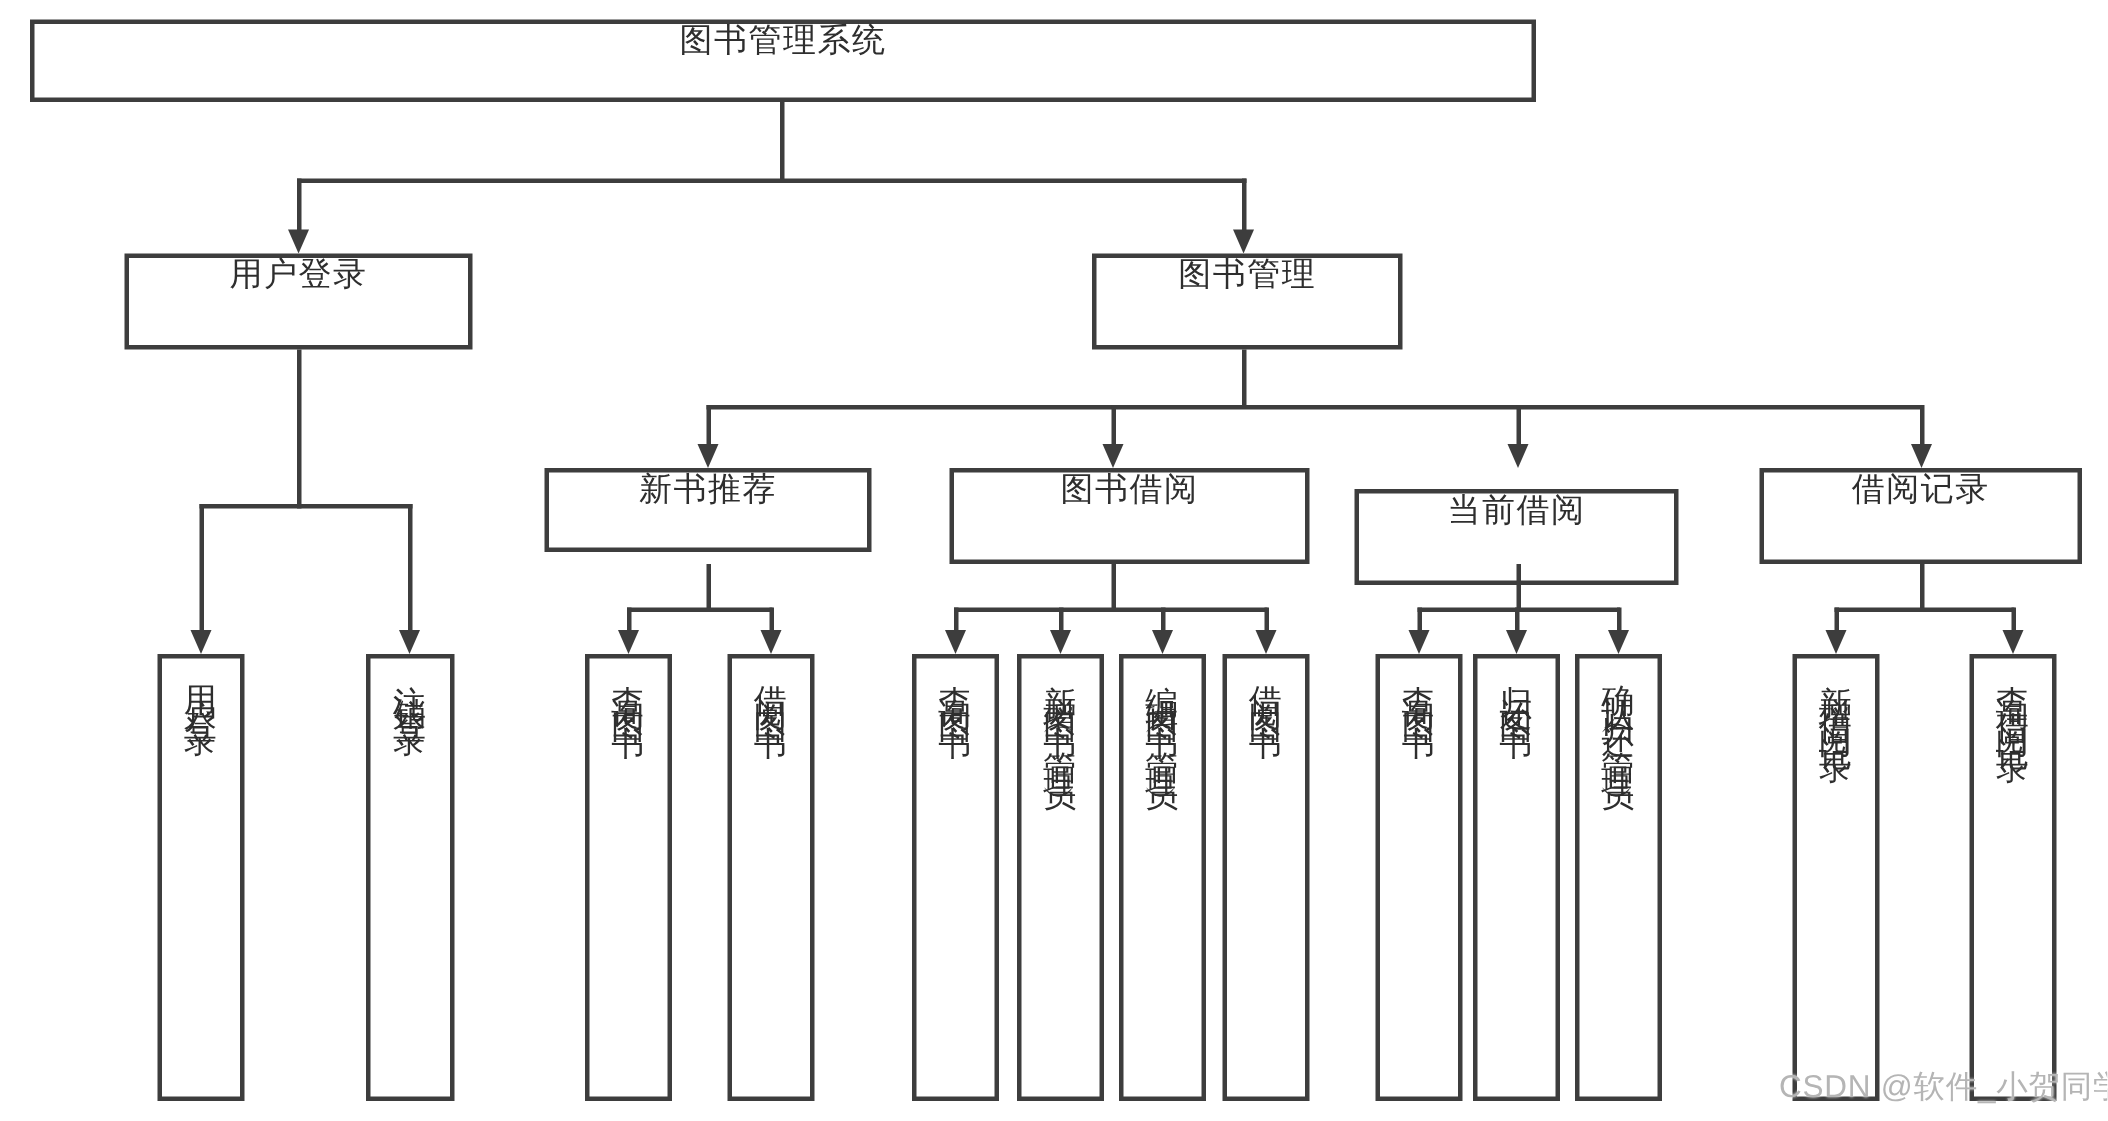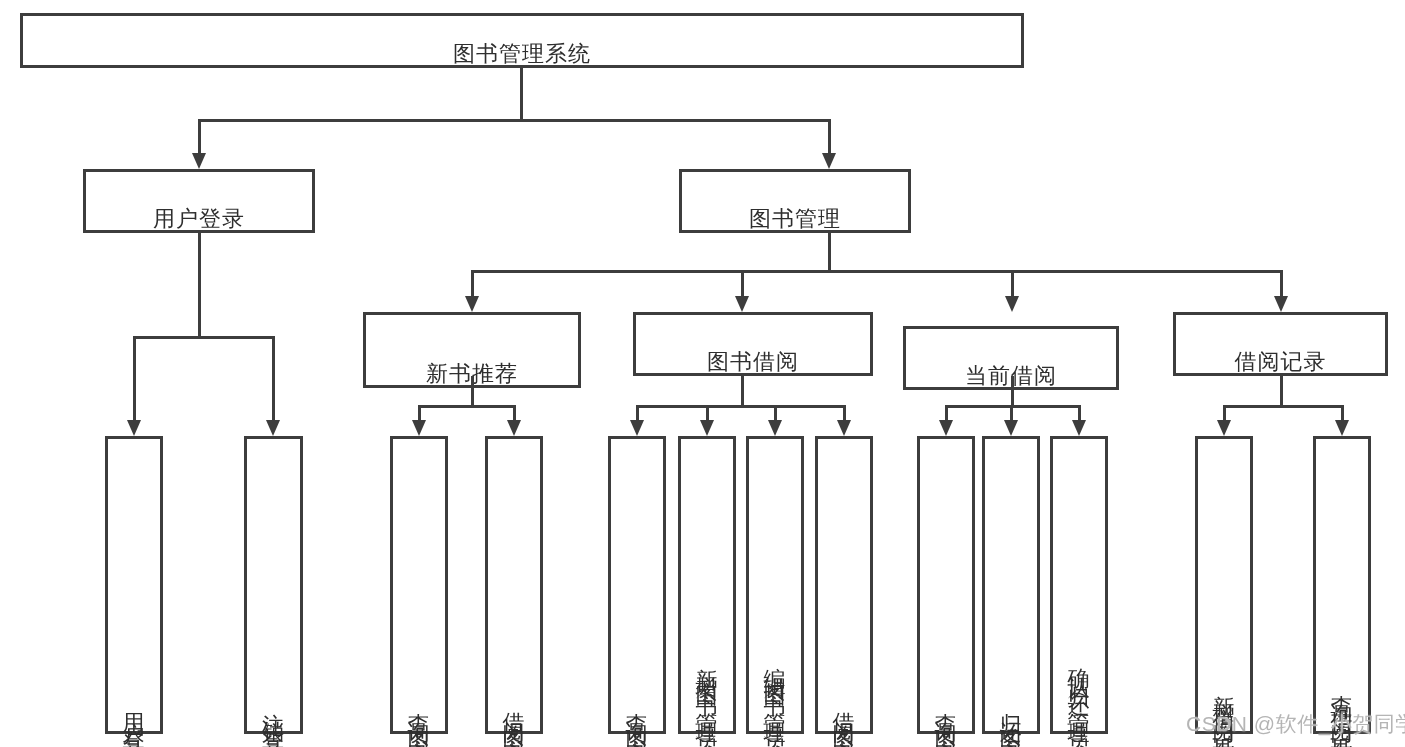--- a/index.html
+++ b/index.html
@@ -16,21 +16,21 @@
     overflow:hidden;
     font-family:"Liberation Sans","DejaVu Sans",sans-serif;
     color:var(--text);
   }
   .box{
     position:absolute;
     border:3px solid var(--line);
     background:#fff;
     box-sizing:border-box;
     display:flex;
-    align-items:flex-end;
+    align-items:flex-start;
     justify-content:center;
   }
   .hbox .label{
     font-size:22px;
     letter-spacing:1px;
     white-space:nowrap;
     line-height:1;
   }
   .vbox .label{
     writing-mode:vertical-rl;
@@ -74,21 +74,21 @@
   <div class="line" style="left:520px;top:68px;width:3px;height:53px"></div>
   <div class="line" style="left:198px;top:119px;width:633px;height:3px"></div>
   <div class="line" style="left:198px;top:119px;width:3px;height:36px"></div>
   <div class="arrow" style="left:192px;top:153px"></div>
   <div class="line" style="left:828px;top:119px;width:3px;height:36px"></div>
   <div class="arrow" style="left:822px;top:153px"></div>
 
   <div class="box hbox" style="left:83px;top:169px;width:232px;height:64px">
     <span class="label">用户登录</span>
   </div>
-  <div class="box hbox" style="left:679px;top:169px;width:232px;height:64px">
+  <div class="box hbox" style="left:728px;top:169px;width:207px;height:64px">
     <span class="label">图书管理</span>
   </div>
 
   <div class="line" style="left:198px;top:233px;width:3px;height:106px"></div>
   <div class="line" style="left:133px;top:336px;width:142px;height:3px"></div>
   <div class="line" style="left:133px;top:336px;width:3px;height:85px"></div>
   <div class="arrow" style="left:127px;top:420px"></div>
   <div class="line" style="left:272px;top:336px;width:3px;height:85px"></div>
   <div class="arrow" style="left:266px;top:420px"></div>
 
@@ -96,21 +96,21 @@
   <div class="line" style="left:471px;top:270px;width:811px;height:3px"></div>
   <div class="line" style="left:471px;top:270px;width:3px;height:28px"></div>
   <div class="arrow" style="left:465px;top:296px"></div>
   <div class="line" style="left:741px;top:270px;width:3px;height:28px"></div>
   <div class="arrow" style="left:735px;top:296px"></div>
   <div class="line" style="left:1011px;top:270px;width:3px;height:28px"></div>
   <div class="arrow" style="left:1005px;top:296px"></div>
   <div class="line" style="left:1280px;top:270px;width:3px;height:28px"></div>
   <div class="arrow" style="left:1274px;top:296px"></div>
 
-  <div class="box hbox" style="left:363px;top:312px;width:218px;height:76px">
+  <div class="box hbox" style="left:363px;top:312px;width:218px;height:56px">
     <span class="label">新书推荐</span>
   </div>
   <div class="box hbox" style="left:633px;top:312px;width:240px;height:64px">
     <span class="label">图书借阅</span>
   </div>
   <div class="box hbox" style="left:903px;top:326px;width:216px;height:64px">
     <span class="label">当前借阅</span>
   </div>
   <div class="box hbox" style="left:1173px;top:312px;width:215px;height:64px">
     <span class="label">借阅记录</span>

